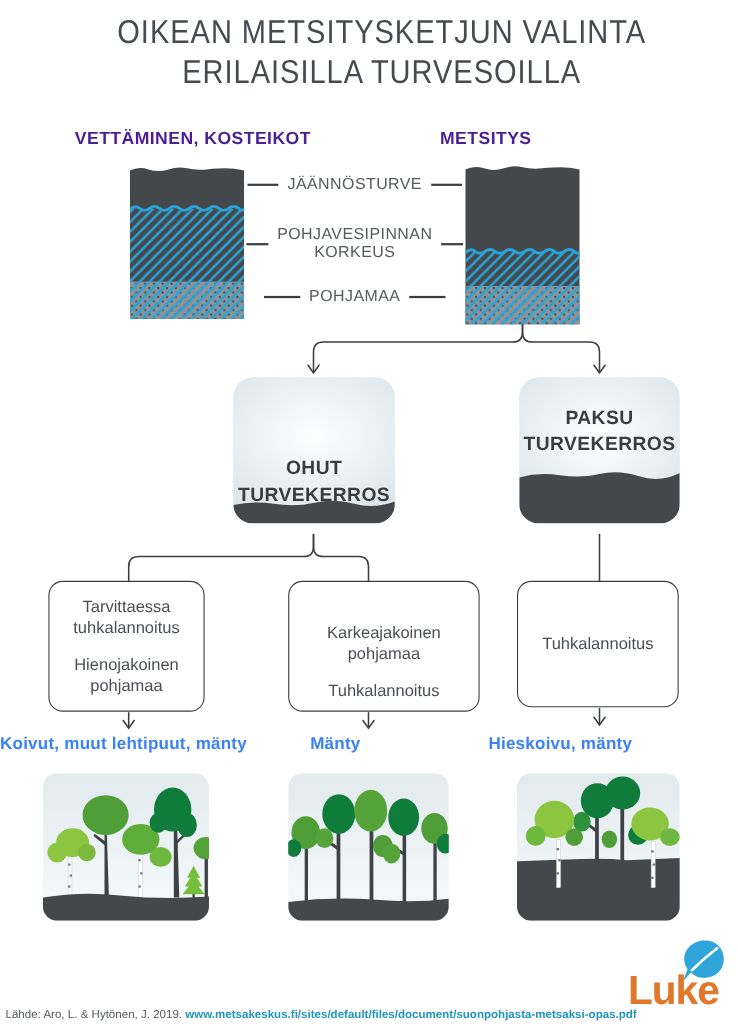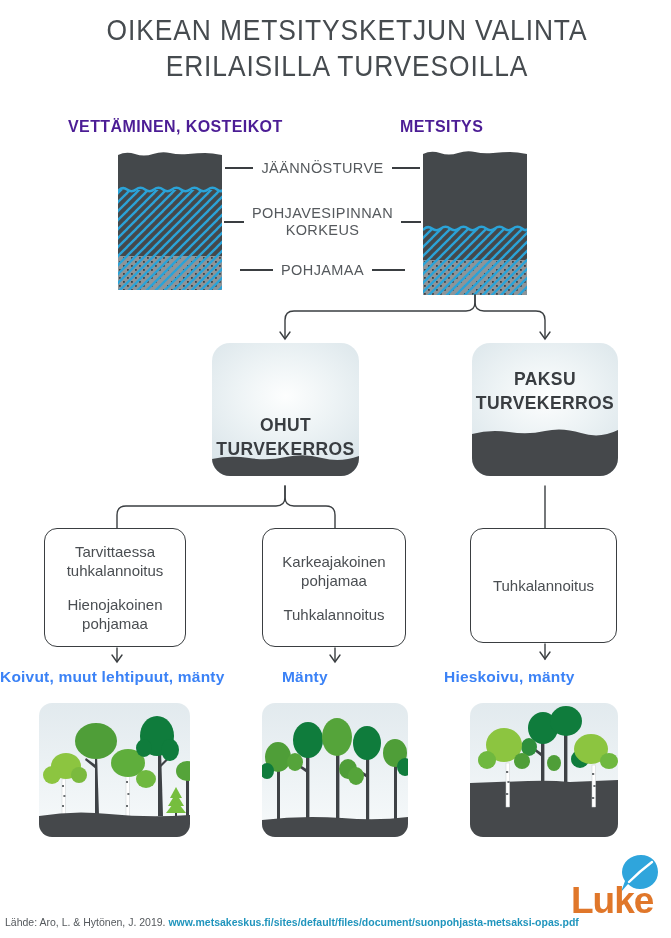--- a/index.html
+++ b/index.html
@@ -47,21 +47,21 @@
   .branch-box.thick .branch-title{top:24px;}
   .band{position:absolute;left:0;bottom:0;width:100%;}
   
   .decision{
     position:absolute;top:528px;background:#fff;border:1.5px solid #3a3e41;
     border-radius:13px;box-sizing:border-box;display:flex;flex-direction:column;
     justify-content:center;gap:15px;padding:8px 6px;text-align:center;
   }
   .decision p{margin:0;font-size:15px;line-height:19px;color:#4a4e52;}
   .decision.d1{left:44px;width:142px;height:119px;}
-  .decision.d2{left:262px;width:144px;height:119px;}
+  .decision.d2{left:262px;width:174px;height:119px;justify-content:flex-end;}
   .decision.d3{left:470px;width:147px;height:115px;}
   
   .result{position:absolute;top:668px;text-align:left;font-size:15.5px;
     font-weight:bold;color:#3b82f6;letter-spacing:0.2px;}
   .result.r1{left:0px;width:234px;}
   .result.r2{left:282px;width:140px;}
   .result.r3{left:444px;width:200px;}
   
   .forest{position:absolute;top:703px;}
   .forest.f1{left:39px;} .forest.f2{left:262px;} .forest.f3{left:470px;}

